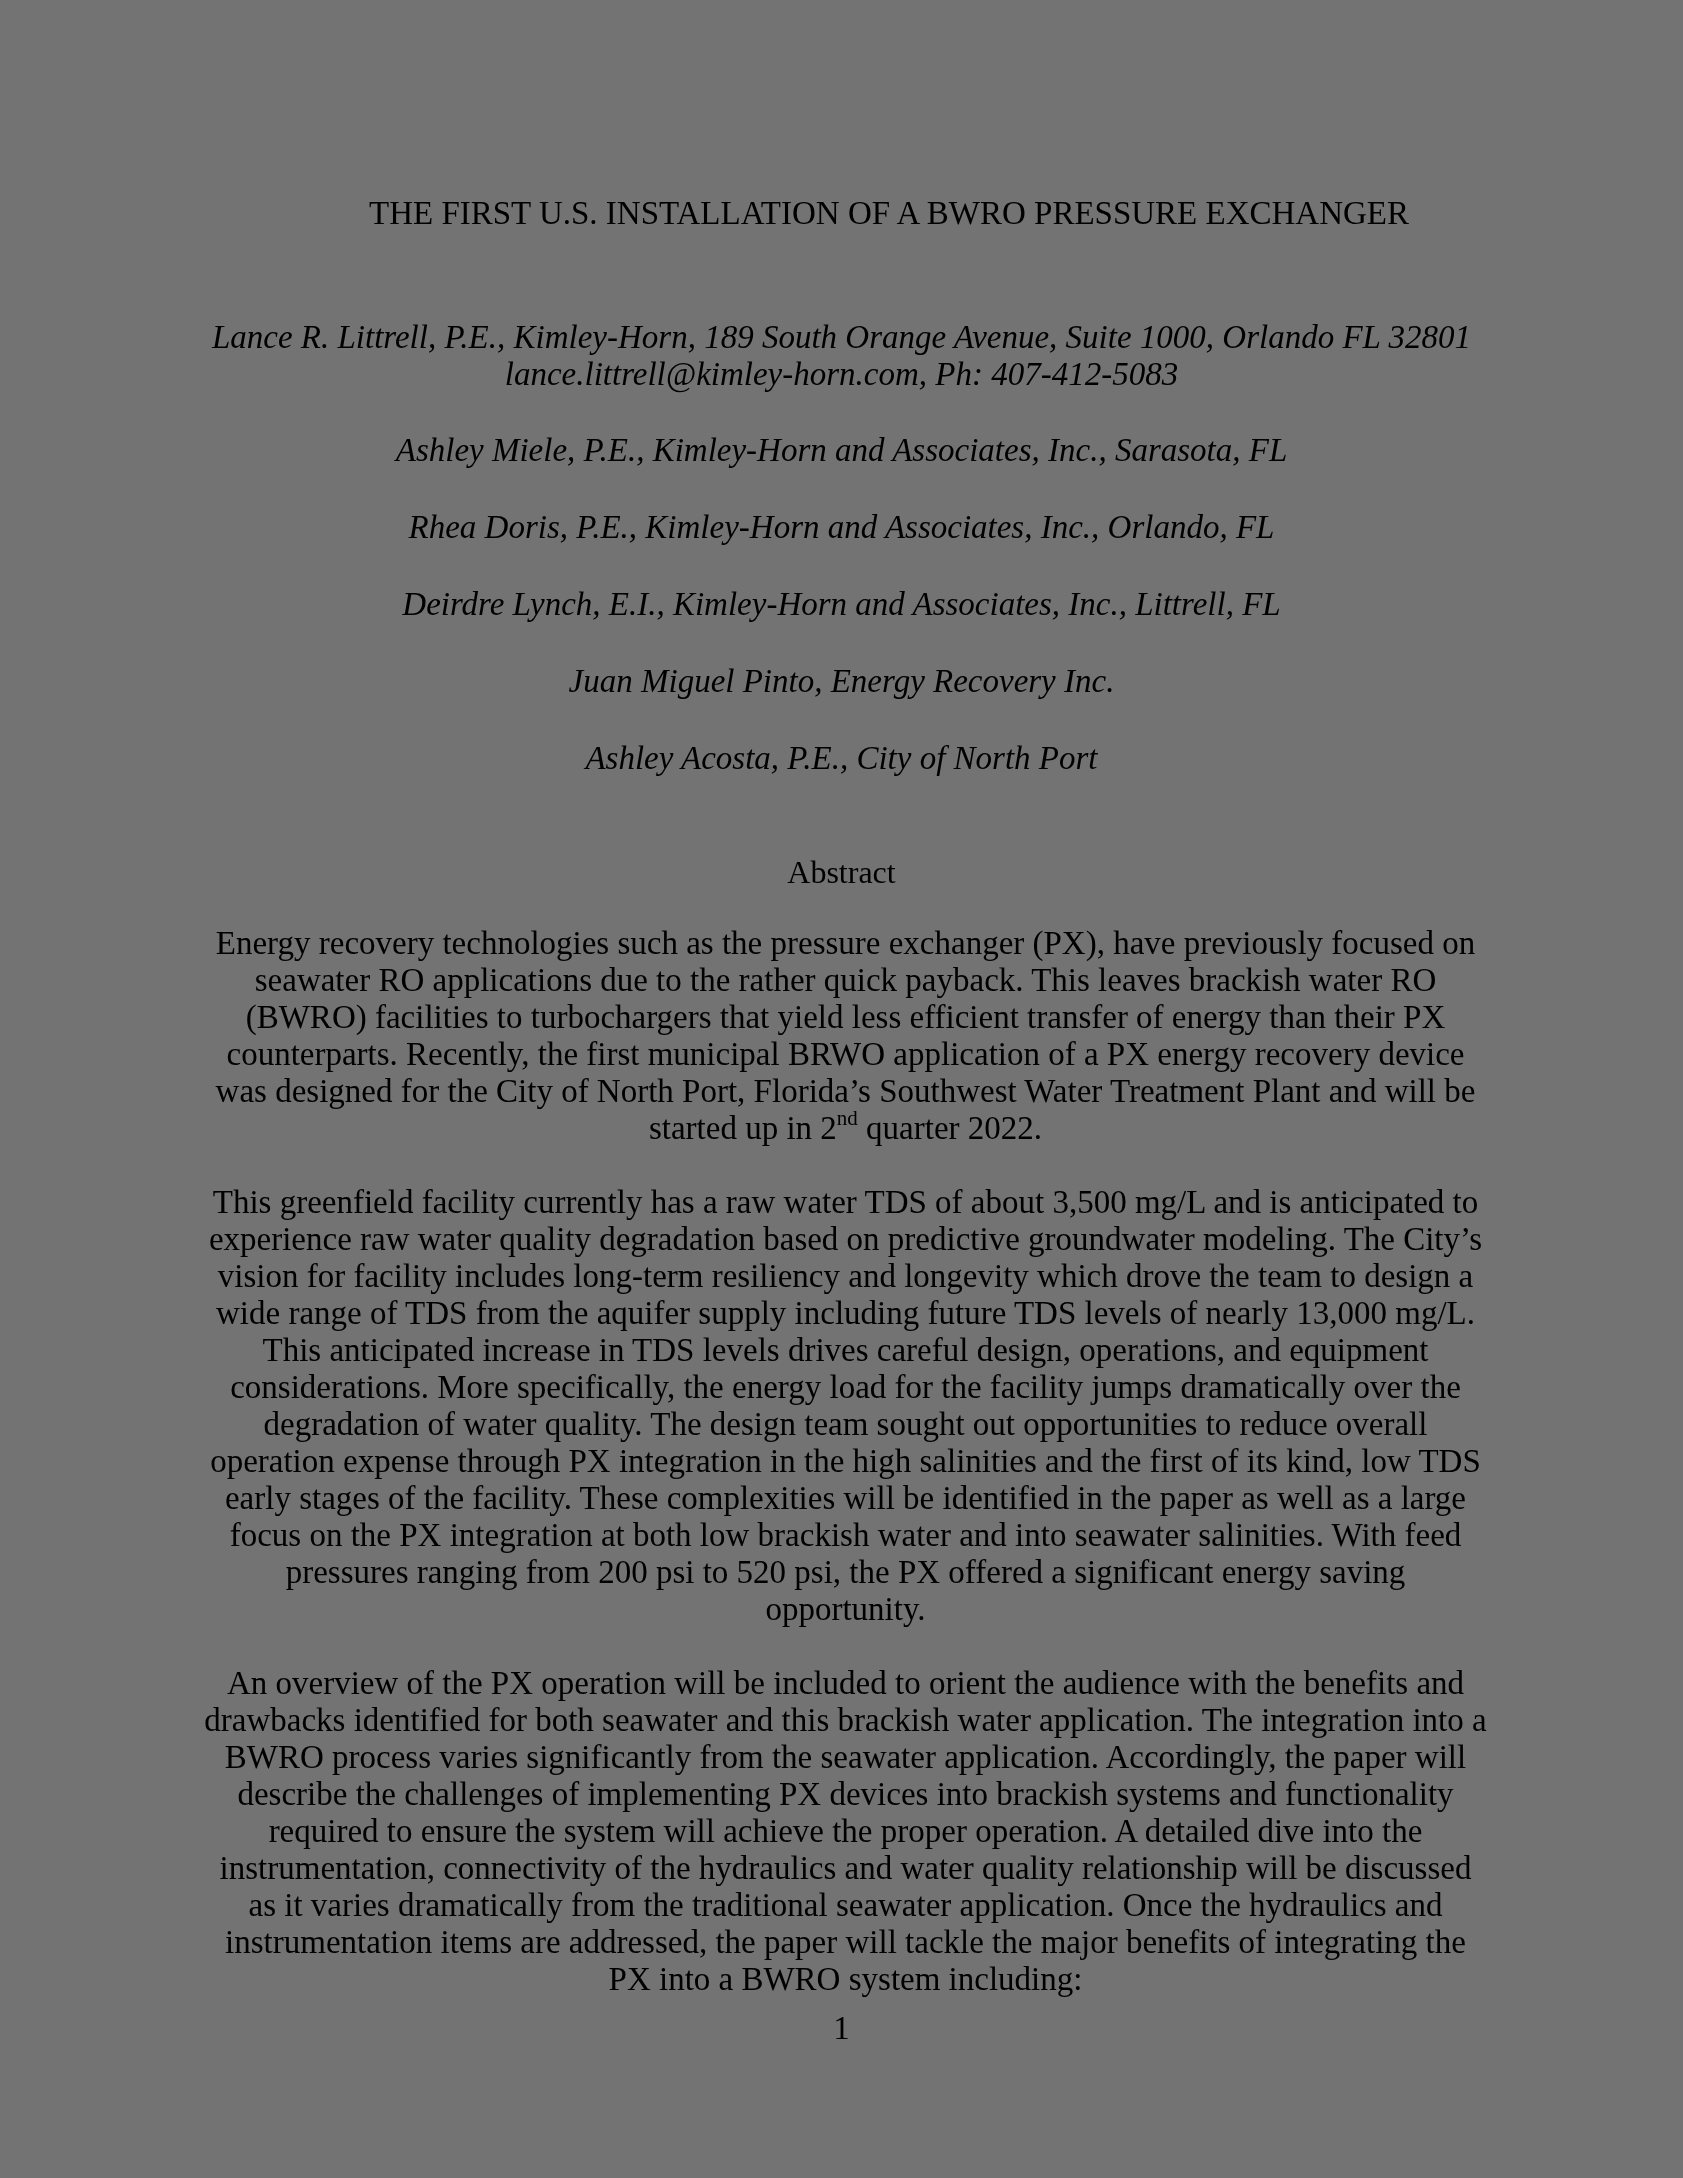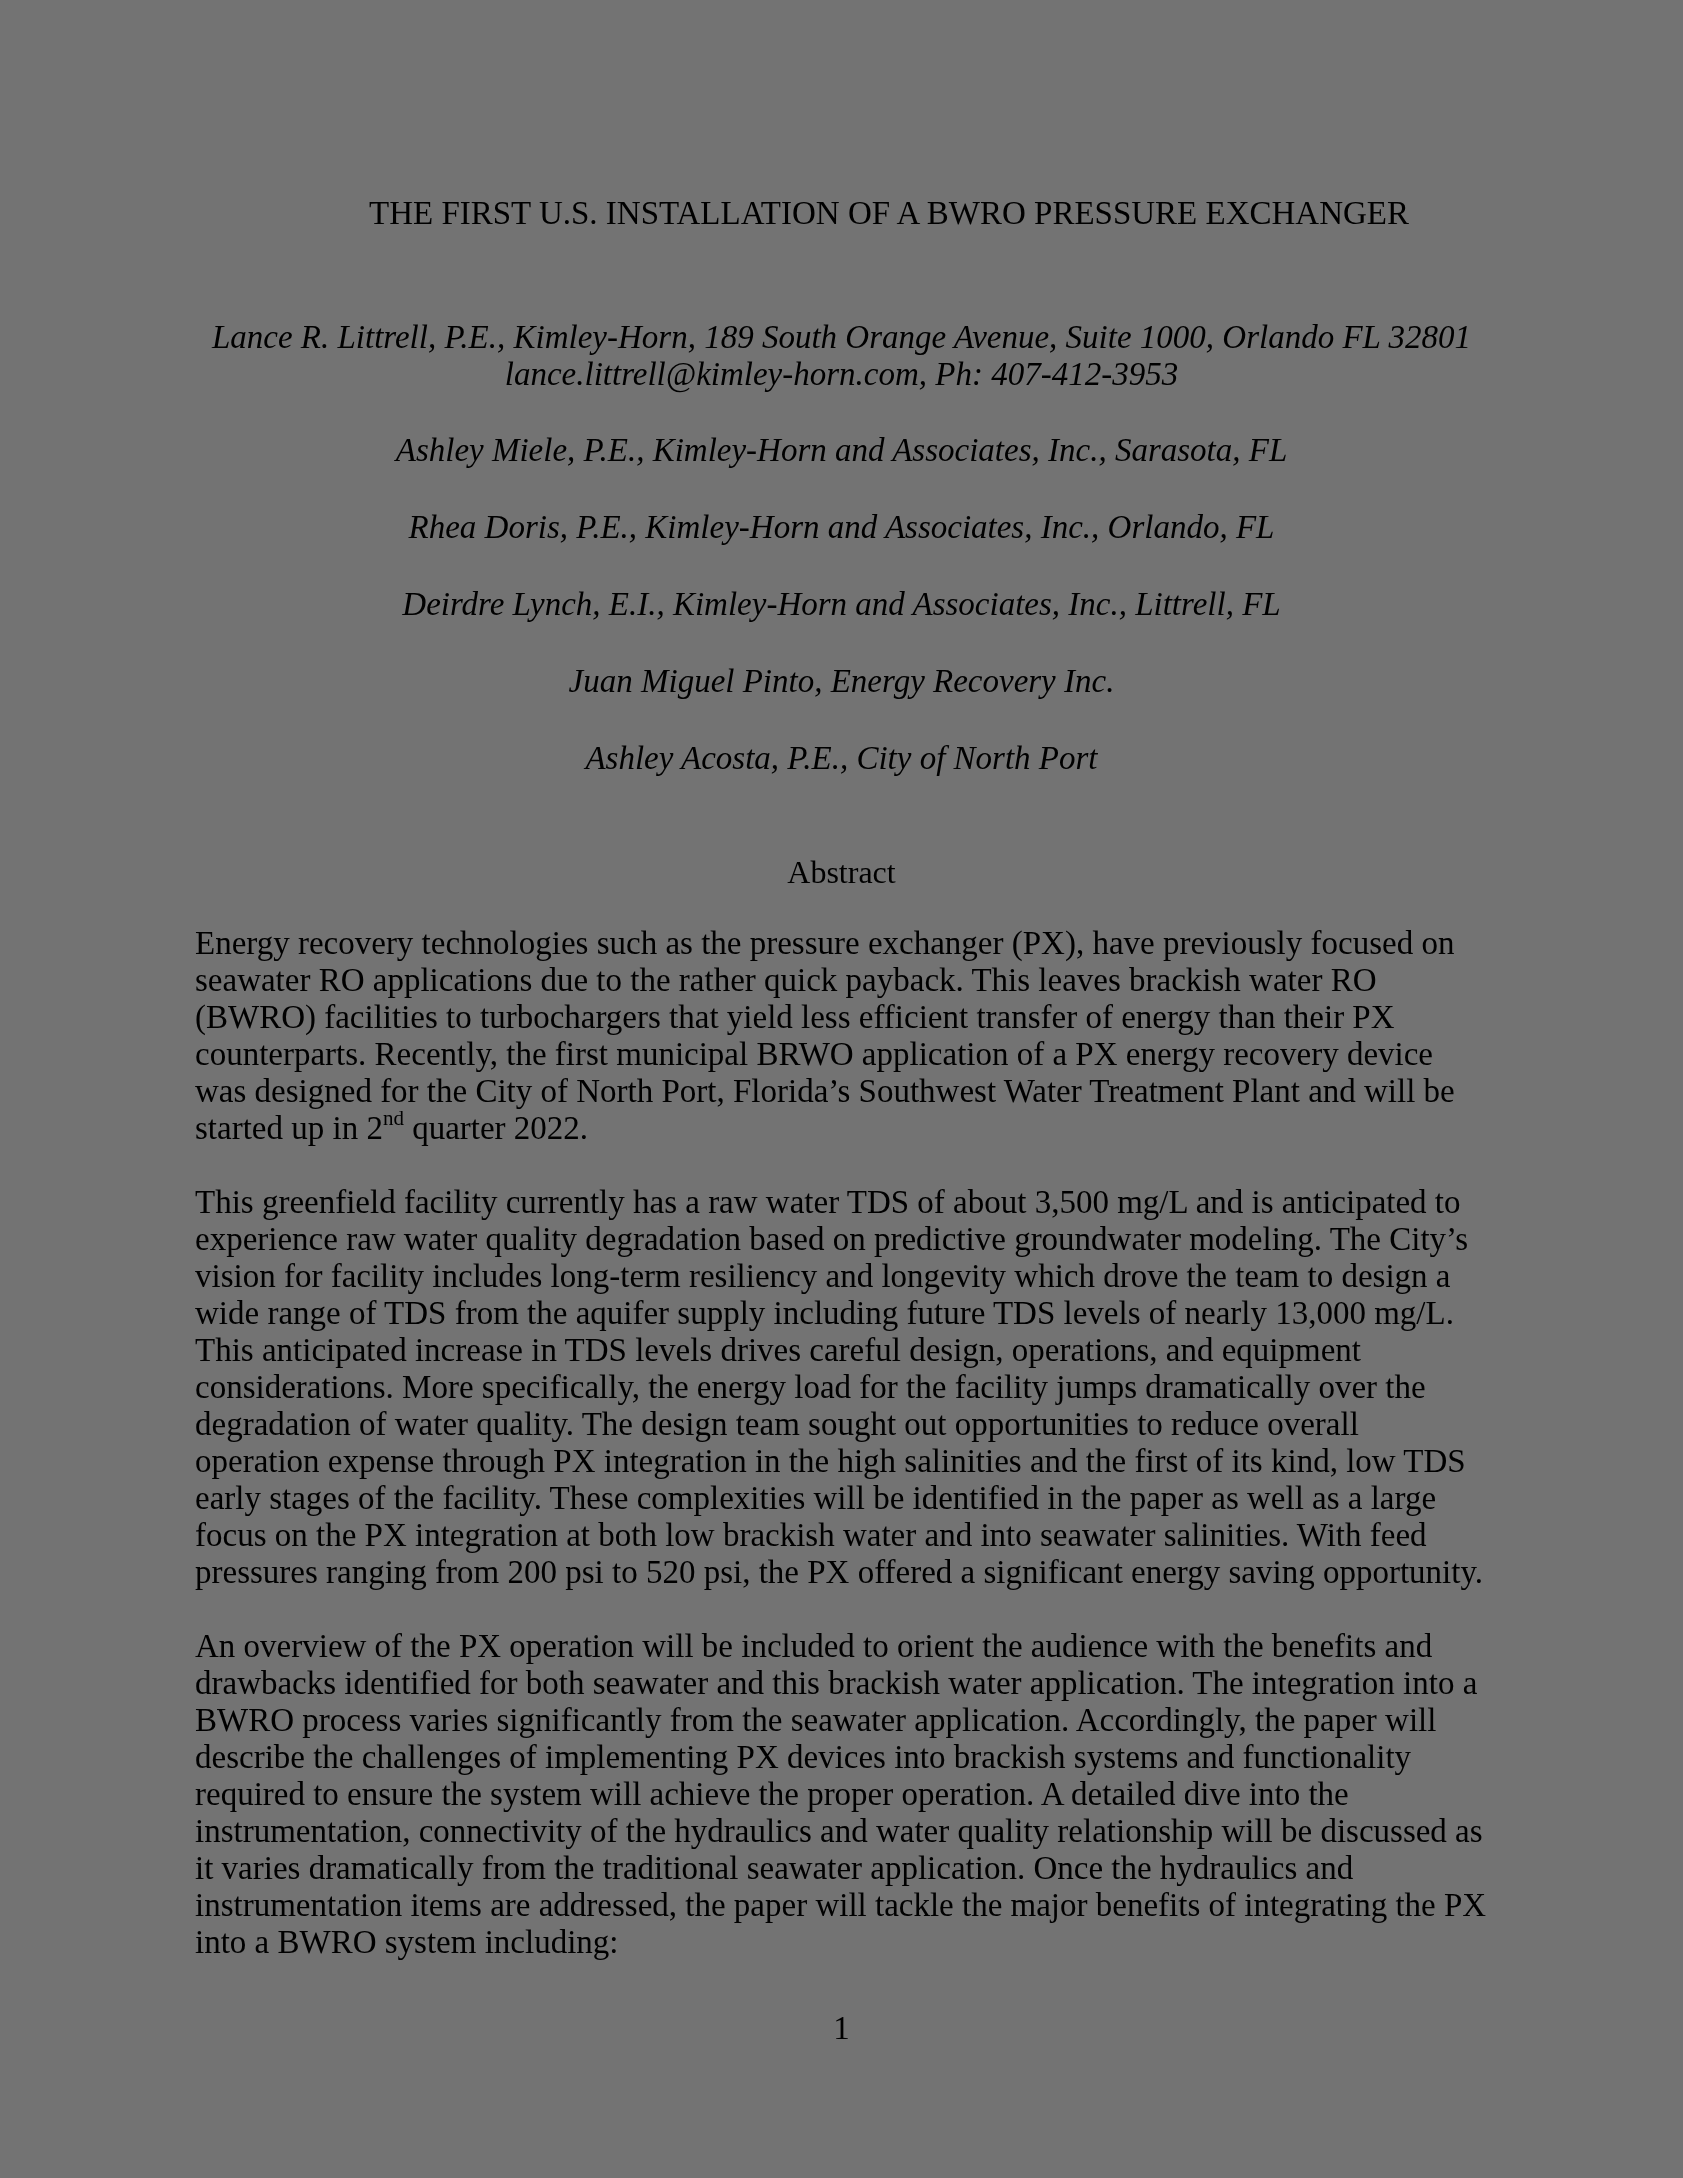--- a/index.html
+++ b/index.html
@@ -50,22 +50,22 @@
   .abstract-heading {
     font-size: 32px;
     line-height: 50px;
     font-weight: normal;
     text-align: center;
     margin: 70px 0 28px 0;
   }
   .body-para {
     font-size: 33px;
     line-height: 37px;
-    margin: 0 0 37px 0;
-    text-align: left;
+    margin: 0 0 37px 8px;
+    text-align: center;
   }
   .body-para sup {
     font-size: 21px;
     line-height: 0;
     vertical-align: baseline;
     position: relative;
     top: -14px;
   }
   .page-number {
     position: absolute;
@@ -80,21 +80,21 @@
 </head>
 <body>
 
 <div class="page">
   <div class="content">
 
     <h1 class="title">THE FIRST U.S. INSTALLATION OF A BWRO PRESSURE EXCHANGER</h1>
 
     <div class="author-block">
       <span class="author-line">Lance R. Littrell, P.E., Kimley-Horn, 189 South Orange Avenue, Suite 1000, Orlando FL 32801</span>
-      <span class="author-line">lance.littrell@kimley-horn.com, Ph: 407-412-3953</span>
+      <span class="author-line">lance.littrell@kimley-horn.com, Ph: 407-412-5083</span>
     </div>
 
     <p class="author">Ashley Miele, P.E., Kimley-Horn and Associates, Inc., Sarasota, FL</p>
     <p class="author">Rhea Doris, P.E., Kimley-Horn and Associates, Inc., Orlando, FL</p>
     <p class="author">Deirdre Lynch, E.I., Kimley-Horn and Associates, Inc., Littrell, FL</p>
     <p class="author">Juan Miguel Pinto, Energy Recovery Inc.</p>
     <p class="author">Ashley Acosta, P.E., City of North Port</p>
 
     <h2 class="abstract-heading">Abstract</h2>
 

